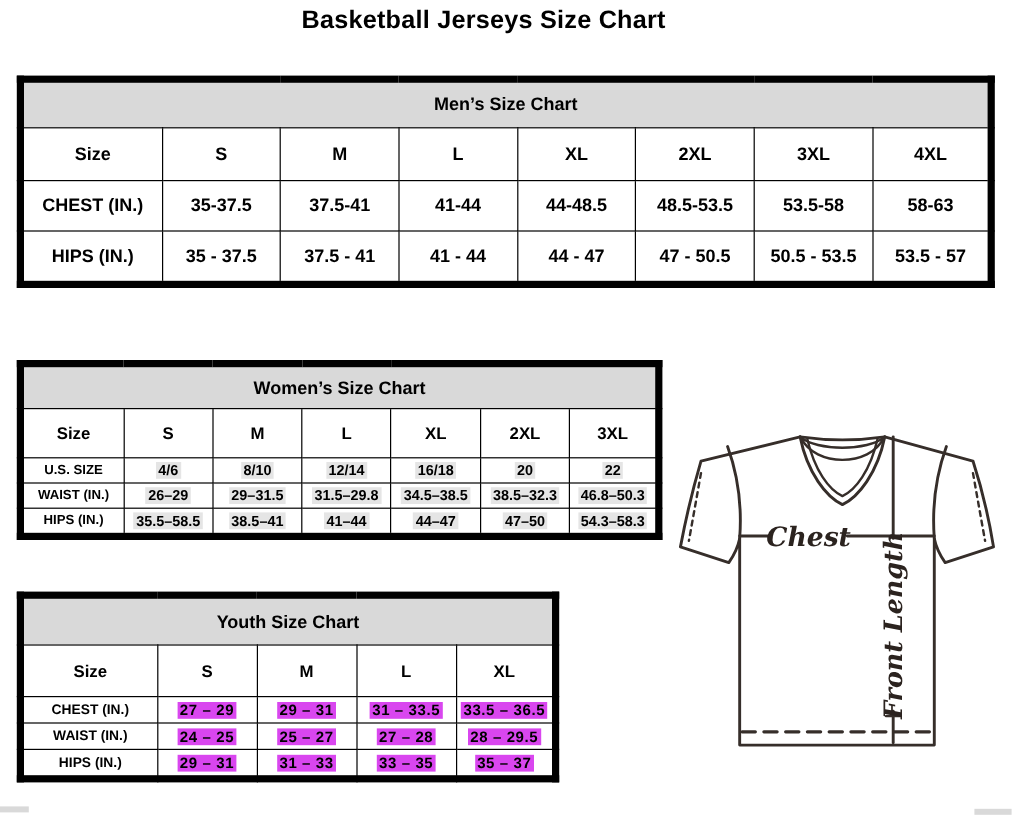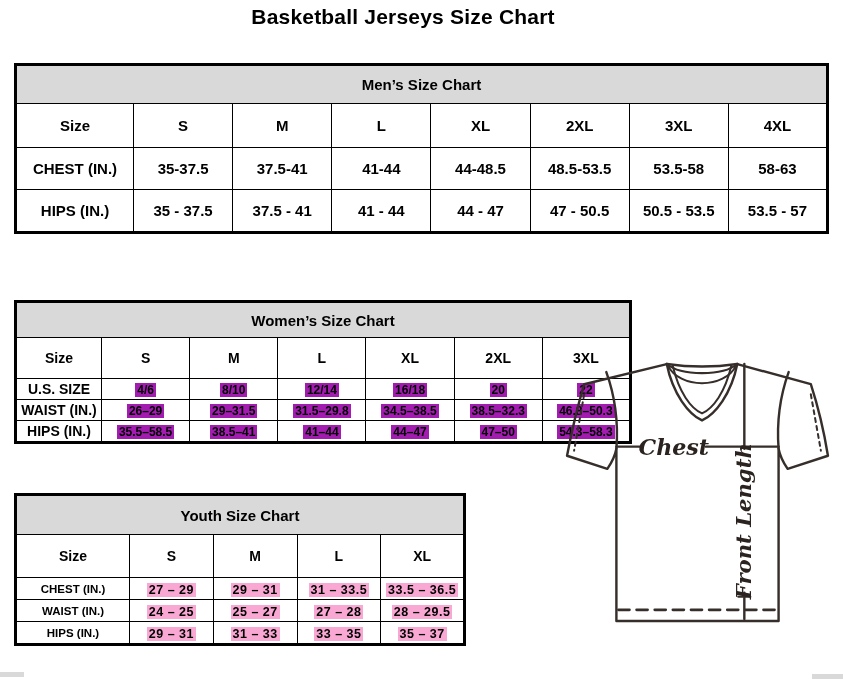--- a/index.html
+++ b/index.html
@@ -6,47 +6,47 @@
   body{
     width:843px;height:679px;background:#ffffff;position:relative;
     font-family:"Liberation Sans",sans-serif;color:#000;overflow:hidden;
   }
   .page-title{
     position:absolute;top:5px;left:0;width:806px;text-align:center;
     font-size:21px;font-weight:bold;letter-spacing:0.2px;
   }
   table.size-table{
     border-collapse:collapse;table-layout:fixed;position:absolute;
-    border:3px solid #000000;background:#fff;
+    border:6px solid #000000;background:#fff;
   }
   table.size-table td{
     border:1px solid #000;text-align:center;vertical-align:middle;
     padding:0;font-weight:bold;overflow:hidden;white-space:nowrap;
   }
   tr.band td{background:#d9d9d9;font-size:15px;}
   
   .mens{top:63px;left:14px;width:815px;}
   .mens tr.band td{height:37px;}
   .mens tr.size-row td{height:43px;font-size:15px;}
   .mens tr.data-row td{height:41px;font-size:15px;}
   .mens td.rowlabel{font-size:14px;}
   
-  .womens{top:300px;left:14px;width:618px;}
+  .womens{top:300px;left:14px;width:538px;}
   .womens tr.band td{height:34px;}
   .womens tr.size-row td{height:40px;font-size:14px;}
   .womens tr.data-row td{height:20px;}
-  .womens td.rowlabel{font-size:14px;}
-  .womens .hl{font-size:12px;background:#a21caf;padding:0 2px;text-align:center;}
+  .womens td.rowlabel{font-size:11px;}
+  .womens .hl{font-size:12px;background:#e5e5e5;padding:0 2px;text-align:center;}
   
   .youth{top:493px;left:14px;width:452px;}
   .youth tr.band td{height:38px;}
   .youth tr.size-row td{height:42px;font-size:14px;}
   .youth tr.data-row td{height:21px;}
   .youth td.rowlabel{font-size:11.5px;}
-  .youth .hl{font-size:12.5px;background:#f9a8d4;padding:0 2px;letter-spacing:0.5px;}
+  .youth .hl{font-size:12.5px;background:#d946ef;padding:0 2px;letter-spacing:0.5px;}
   
   .jersey{position:absolute;left:562px;top:358px;width:274px;height:270px;}
   
   .artifact{position:absolute;background:#d9d9d9;}
   .artifact.left{left:0;top:672px;width:24px;height:5px;}
   .artifact.right{left:812px;top:674px;width:31px;height:5px;}
 </style>
 </head>
 <body>
 

